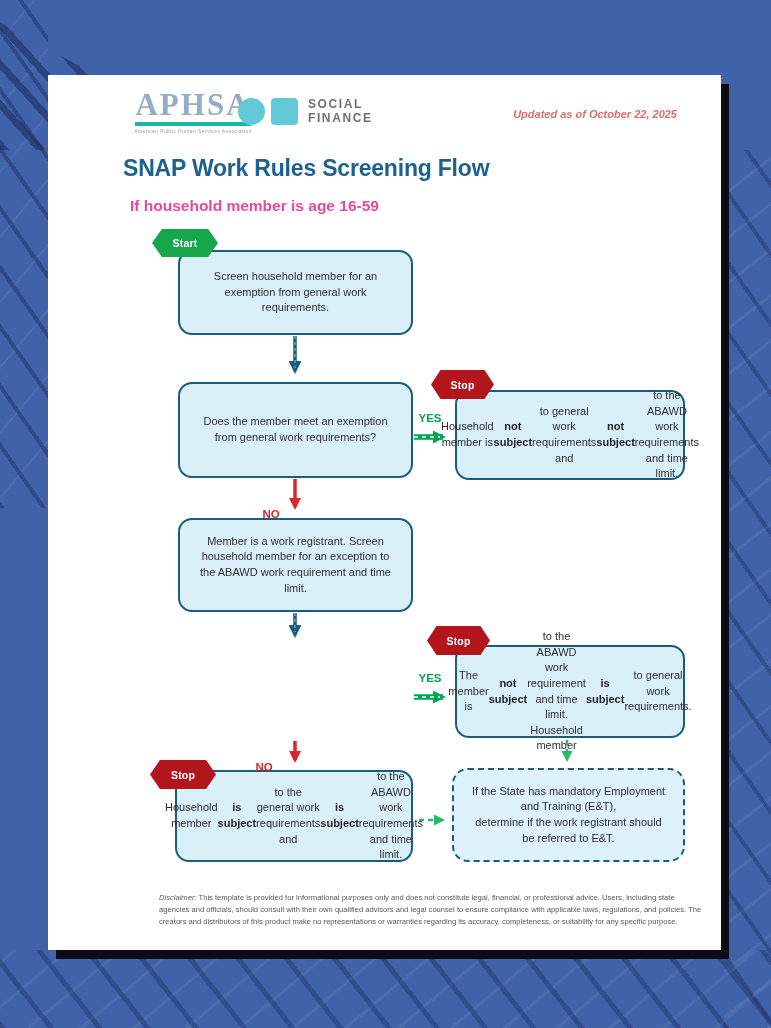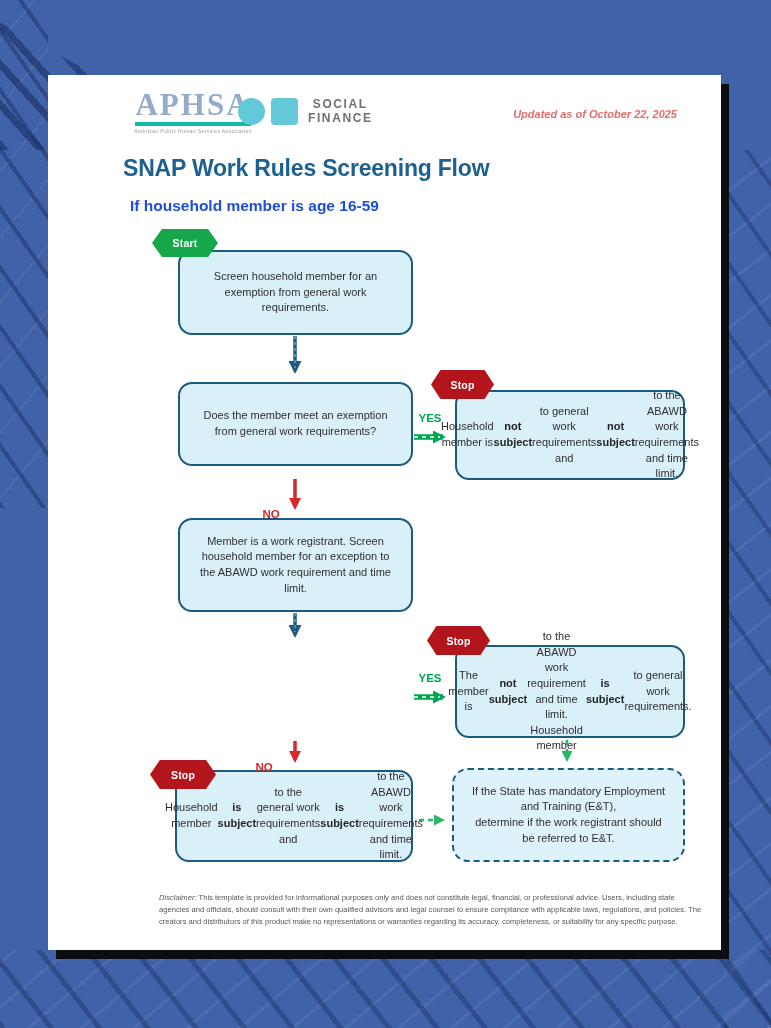--- a/index.html
+++ b/index.html
@@ -42,39 +42,39 @@
   .aphsa{position:absolute;left:75px;top:14px;width:140px;text-align:center;}
   .aphsa-word{
     font-family:"Liberation Serif",serif;font-weight:bold;font-size:31px;line-height:1;
     color:#94abc9;letter-spacing:2px;
     border-bottom:4px solid #14b8a6;padding-bottom:2px;display:inline-block;
   }
   .aphsa-tag{font-size:5px;color:#9a9a9a;letter-spacing:.4px;margin-top:2px;white-space:nowrap;}
   .sf-logo{position:absolute;left:190px;top:23px;display:flex;align-items:center;gap:6px;}
   .sf-circle{width:27px;height:27px;border-radius:50%;background:#63c9d8;}
   .sf-square{width:27px;height:27px;border-radius:4px;background:#63c9d8;}
-  .sf-text{margin-left:4px;color:#6f7073;font-weight:bold;font-size:12px;line-height:1.15;letter-spacing:1.6px;text-align:center;}
+  .sf-text{margin-left:4px;color:#6f7073;font-weight:bold;font-size:12px;line-height:1.15;letter-spacing:1.6px;}
   .updated{
     position:absolute;right:44px;top:33px;
     color:#e06c6c;font-size:11px;font-weight:bold;font-style:italic;
   }
   
   .doc-title{position:absolute;left:75px;top:80px;font-size:23px;font-weight:bold;color:#1d6190;letter-spacing:-.2px;}
-  .doc-subtitle{position:absolute;left:82px;top:122px;font-size:15.5px;font-weight:bold;color:#1d4ed8;}
+  .doc-subtitle{position:absolute;left:82px;top:122px;font-size:15.5px;font-weight:bold;color:#ec4899;}
   
   .node{
     position:absolute;box-sizing:border-box;
     background:#d9f0f9;border:2.5px solid #1d5b7c;border-radius:14px;
     display:flex;align-items:center;justify-content:center;text-align:center;
     font-size:11px;line-height:1.42;color:#2e2e33;padding:6px 14px;z-index:2;
   }
   .node b{color:#1f1f24;}
   .node.dashed{border-style:dashed;border-radius:16px;background:#ddf2fa;}
   .n-box1{left:130px;top:175px;width:235px;height:85px;}
-  .n-box2{left:130px;top:307px;width:235px;height:84px;}
+  .n-box2{left:130px;top:307px;width:235px;height:96px;}
   .n-stop1{left:407px;top:315px;width:230px;height:90px;}
   .n-box3{left:130px;top:443px;width:235px;height:94px;text-align:center;}
   .n-box4{left:130px;top:570px;width:235px;height:95px;}
   .n-stop2{left:407px;top:570px;width:230px;height:93px;}
   .n-stop3{left:127px;top:695px;width:238px;height:92px;}
   .n-et{left:404px;top:693px;width:233px;height:94px;}
   
   .badge{
     position:absolute;z-index:3;display:flex;align-items:center;justify-content:center;
     color:#fff;font-weight:bold;font-size:10.5px;letter-spacing:.2px;

